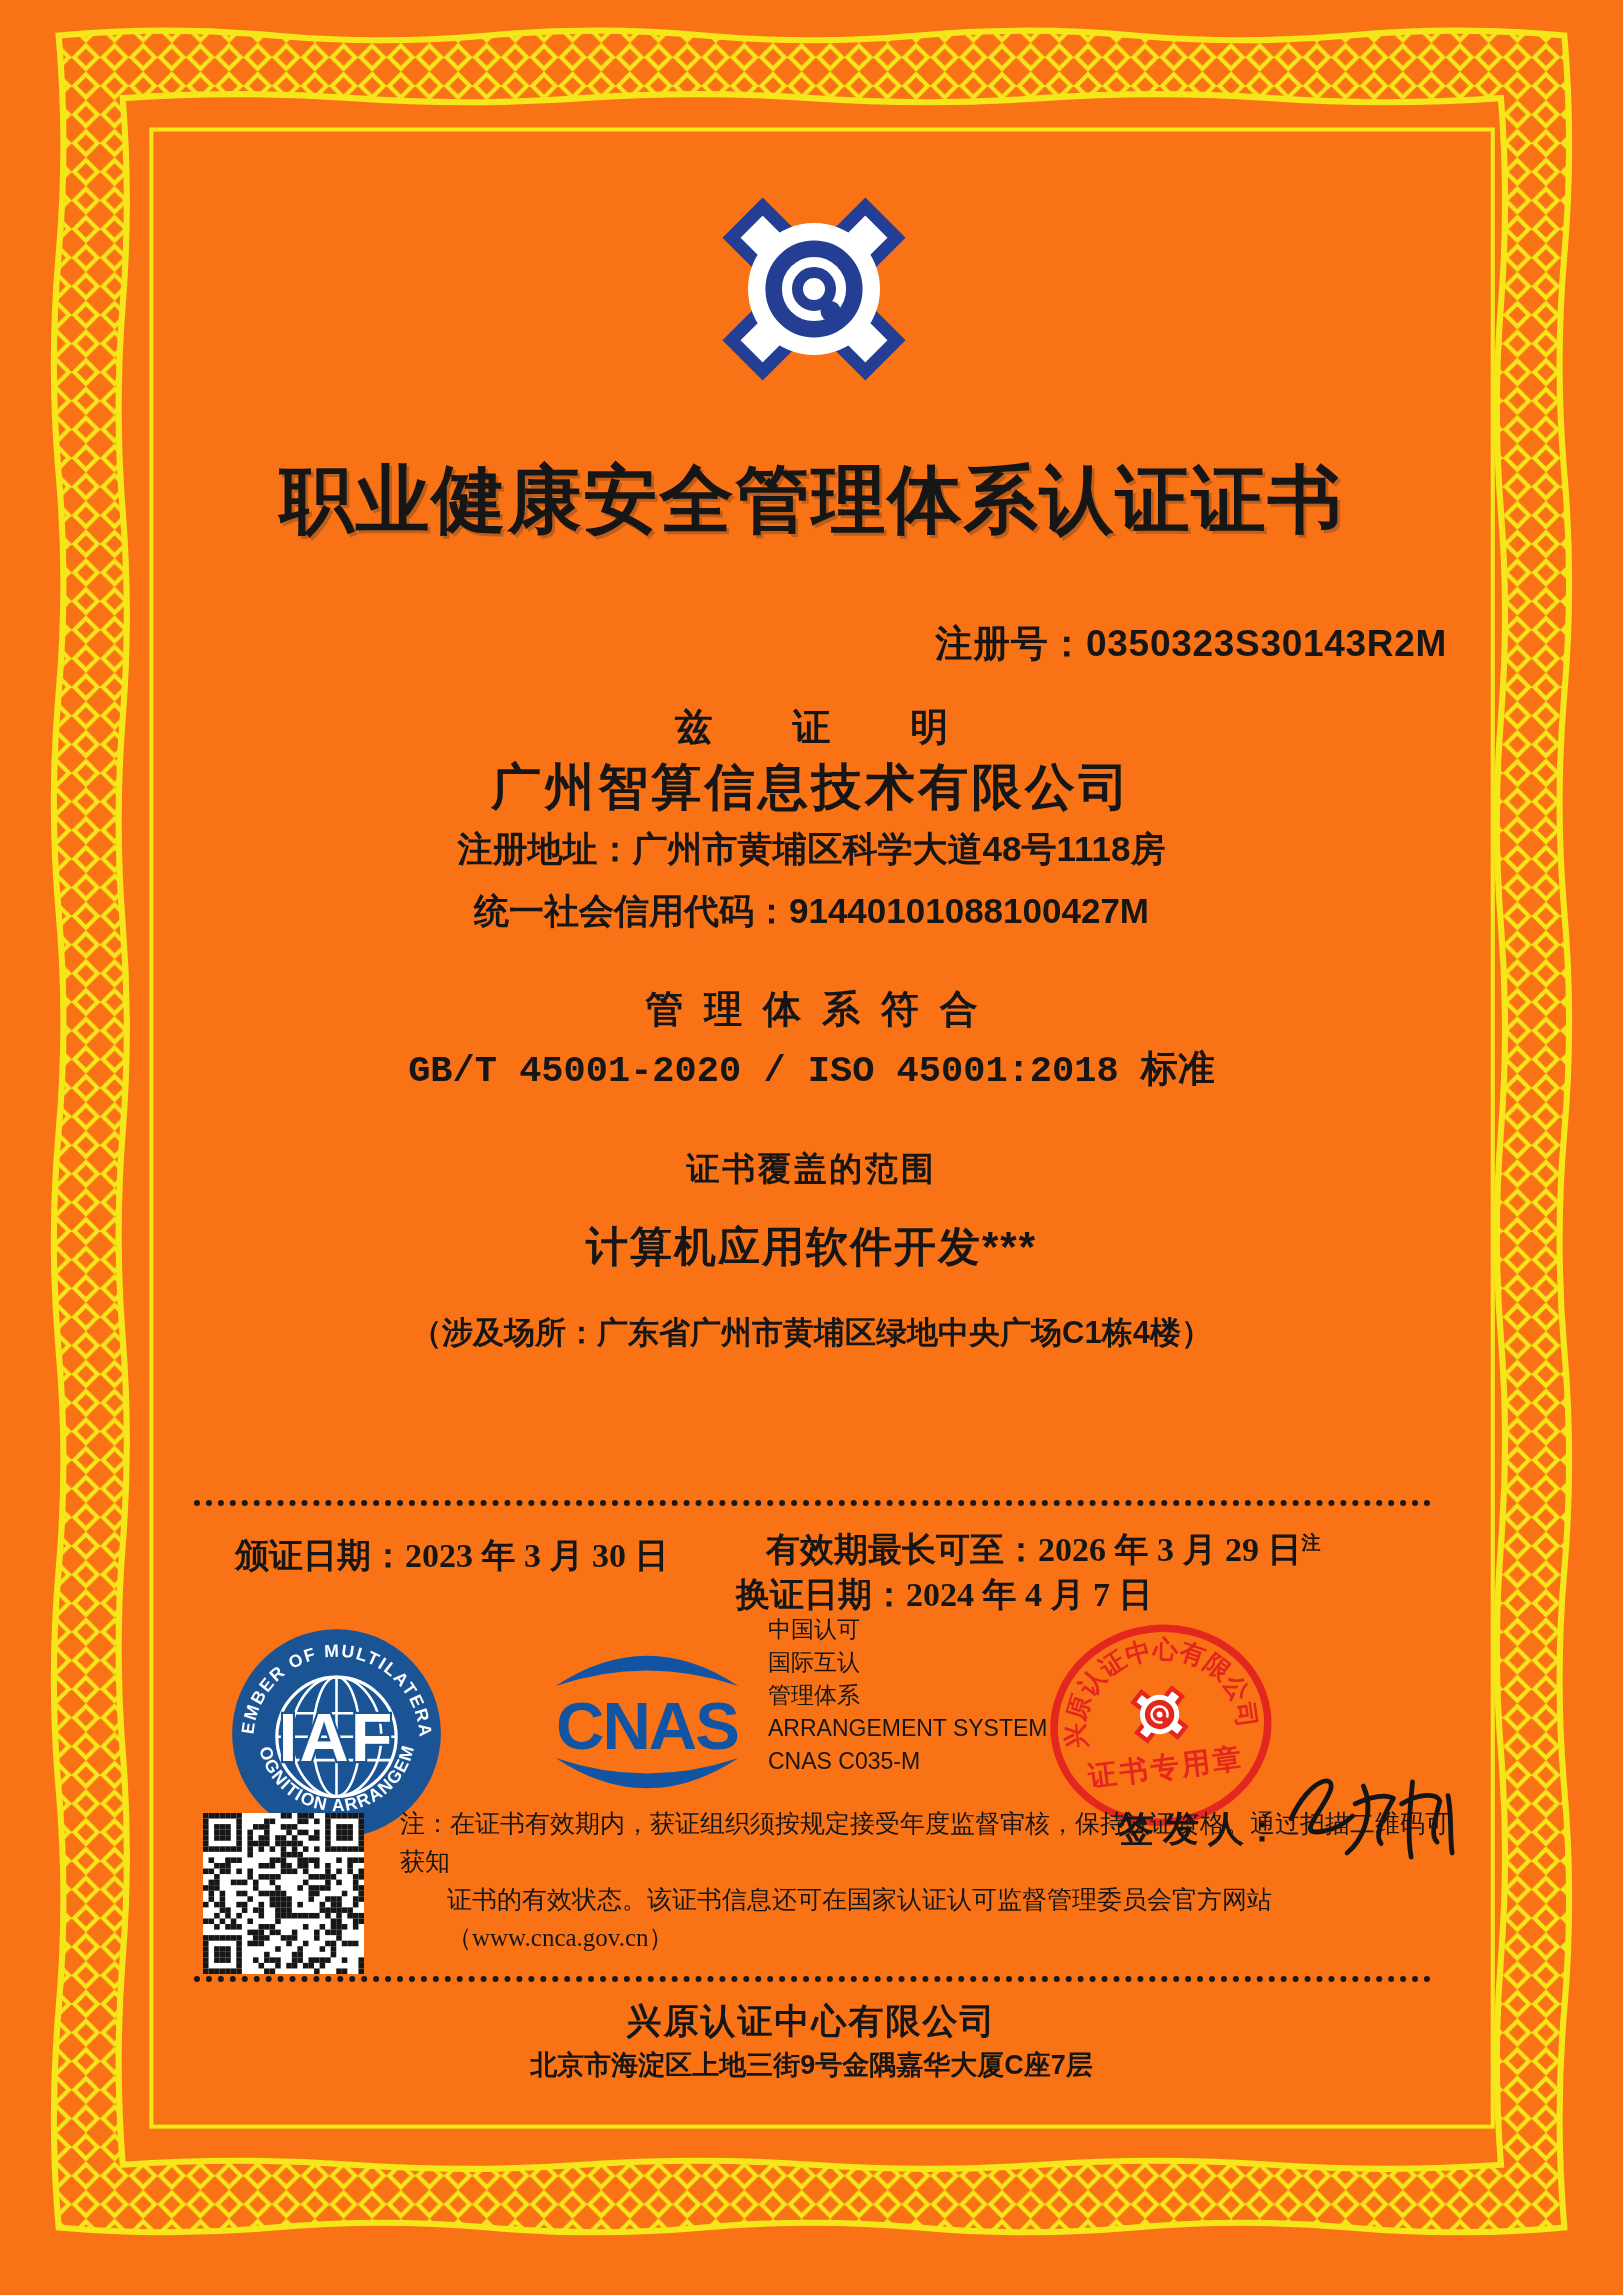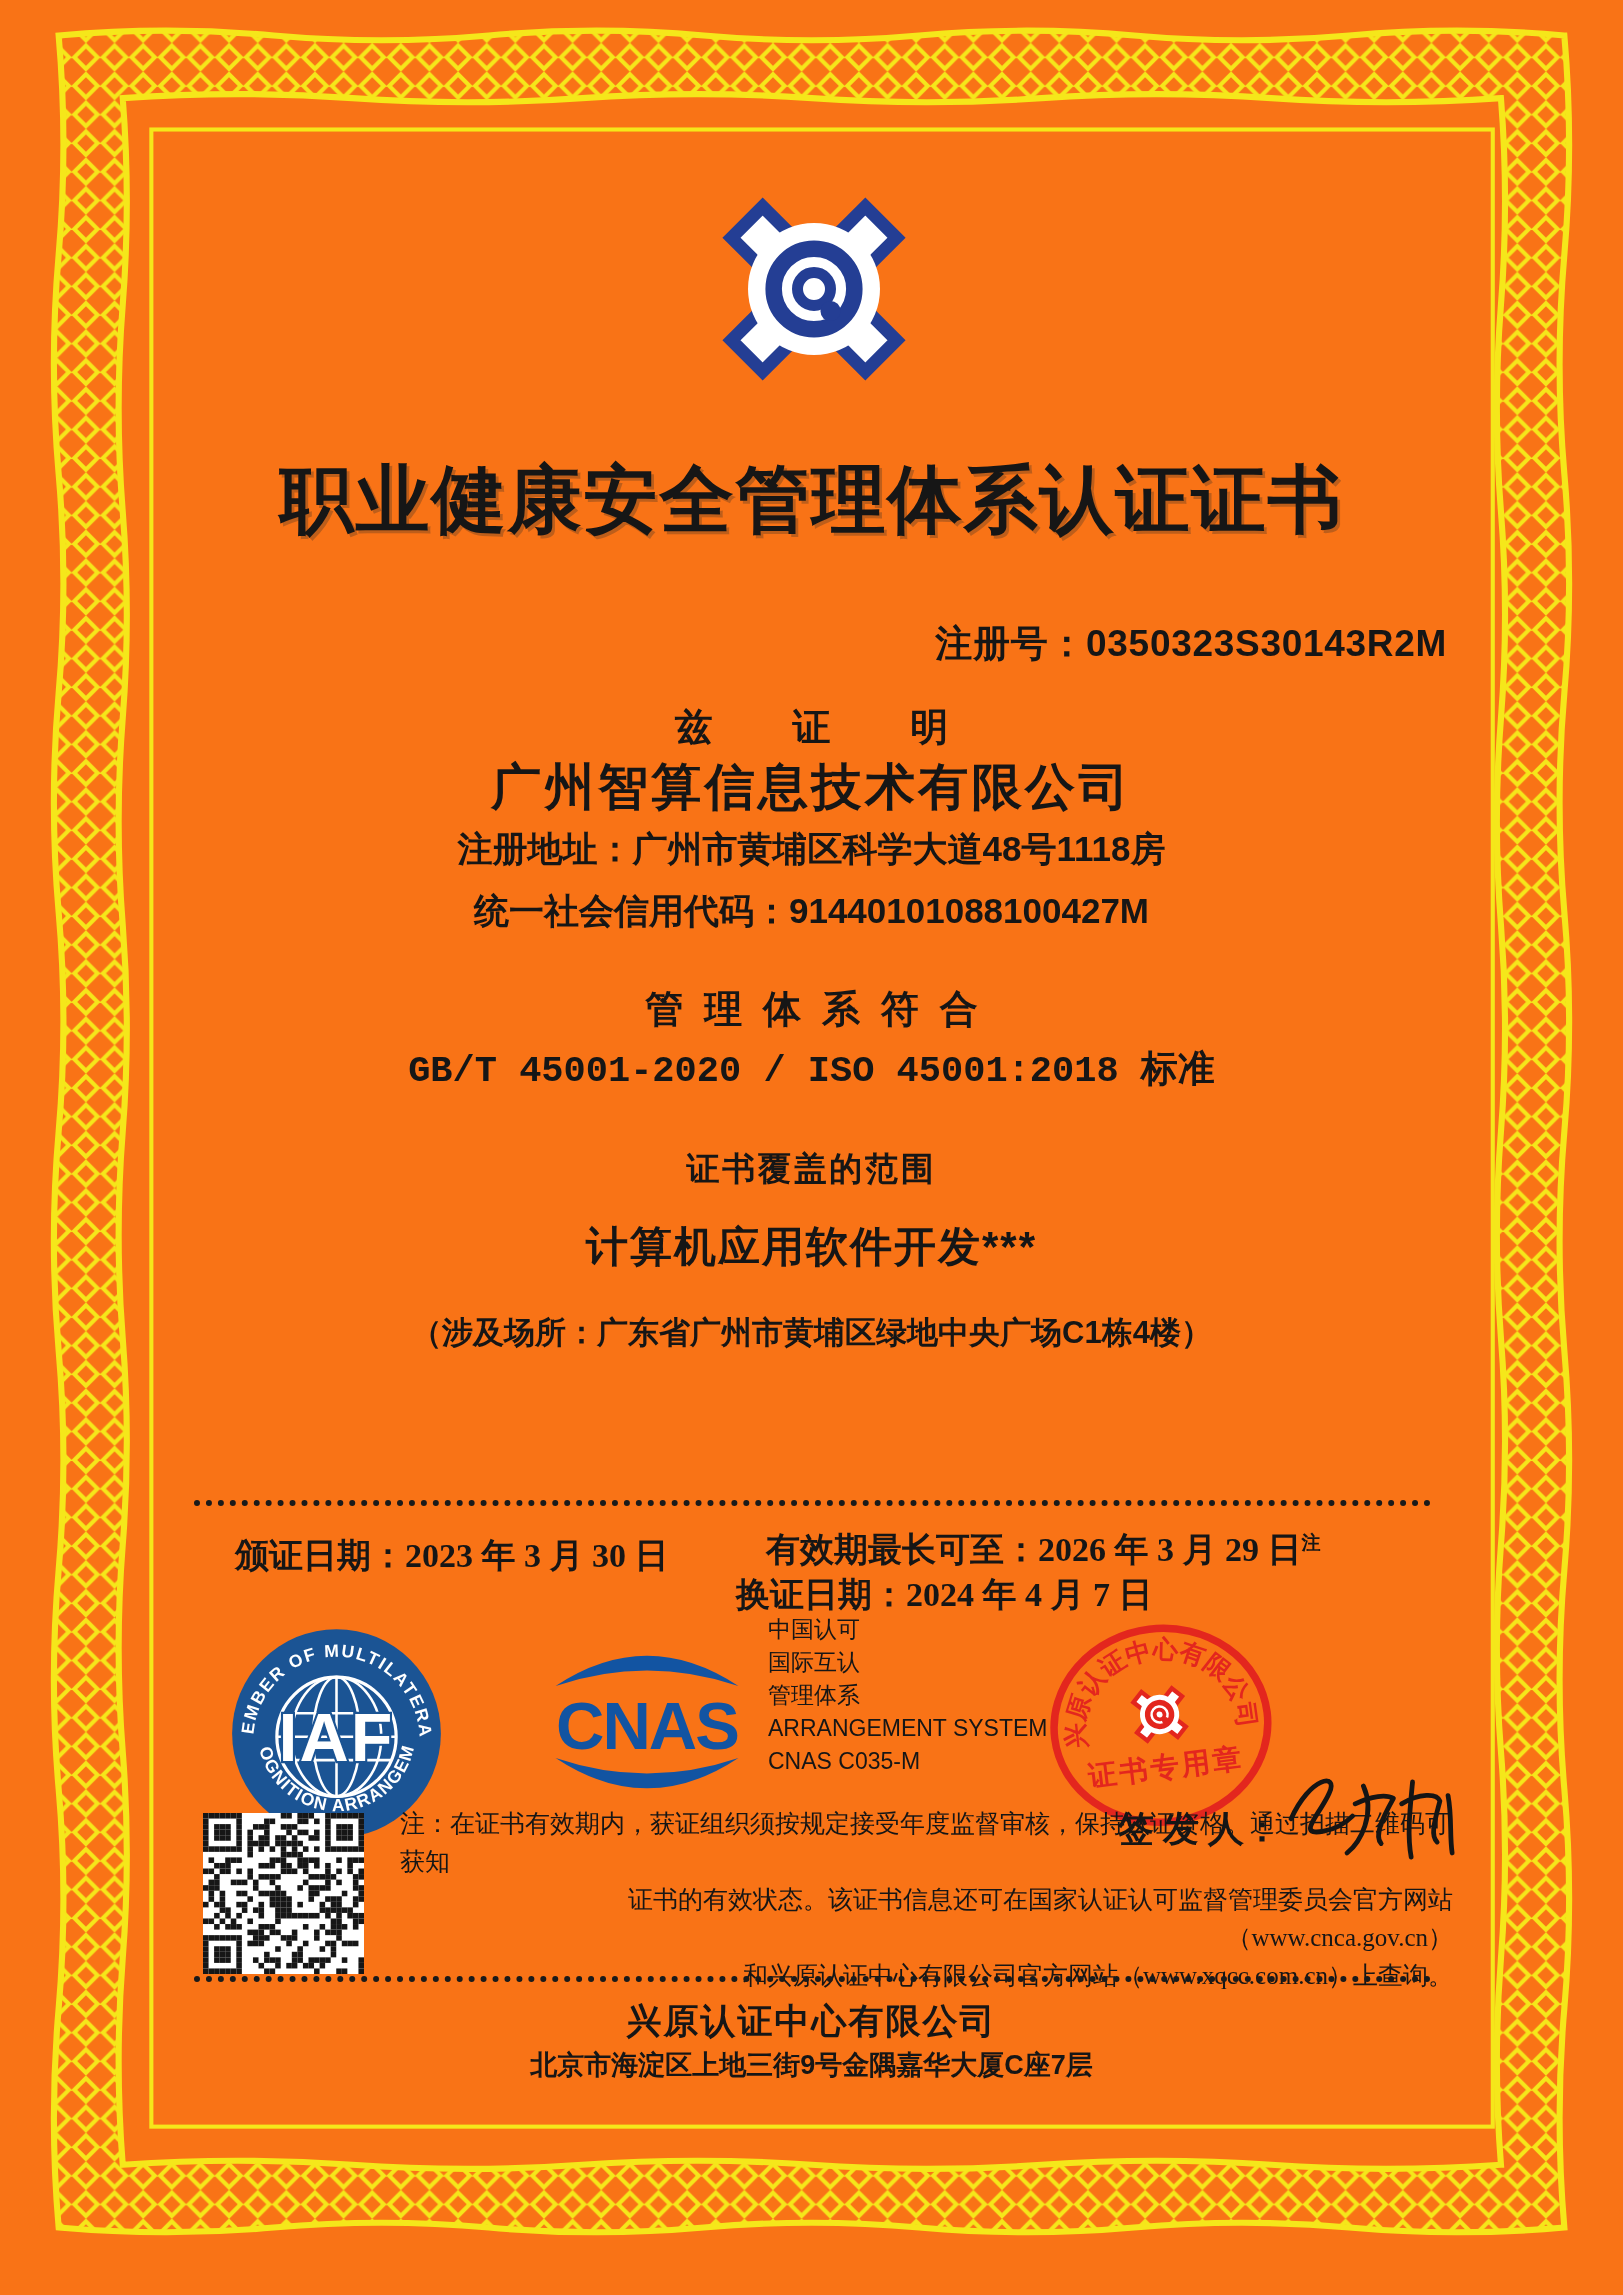--- a/index.html
+++ b/index.html
@@ -25,21 +25,21 @@
   .d1{top:1500px;} .d2{top:1976px;}
   .datetext{font-size:34px;font-weight:600;font-family:"Liberation Serif",serif;white-space:nowrap;}
   .issue{left:235px;top:1533px;}
   .valid{left:766px;top:1527px;}
   .valid sup{font-size:19px;font-weight:700;}
   .renew{left:736px;top:1572px;}
   .accred{left:768px;top:1613px;font-size:23px;line-height:33px;font-weight:500;}
   .signer{left:1118px;top:1805px;font-size:36px;font-weight:700;font-family:"Liberation Serif",serif;white-space:nowrap;}
   .note{left:400px;top:1805px;width:1053px;font-size:25px;line-height:38px;
         font-family:"Liberation Serif",serif;font-weight:500;}
-  .note .cont{margin-left:21px;text-align:right;}
+  .note .cont{margin-left:47px;}
   .fcompany{top:1998px;font-size:35px;font-weight:800;letter-spacing:2px;}
   .faddr{top:2047px;font-size:27px;font-weight:600;}
   .furl{top:2079px;font-size:29px;font-weight:700;letter-spacing:0.7px;}
 </style>
 </head>
 <body>
 
 <div class="page">
 
   <svg class="abs" style="left:0;top:0" width="1623" height="2295" viewBox="0 0 2381 3367">
@@ -540,21 +540,20 @@
         <rect x="160" y="224" width="8" height="8"></rect>
         <rect x="192" y="224" width="8" height="8"></rect>
         <rect x="200" y="224" width="8" height="8"></rect>
         <rect x="224" y="224" width="8" height="8"></rect>
       </g>
   </svg>
 
   <div class="abs note">
     <div>注：在证书有效期内，获证组织须按规定接受年度监督审核，保持认证资格。通过扫描二维码可获知</div>
     <div class="cont">证书的有效状态。该证书信息还可在国家认证认可监督管理委员会官方网站（www.cnca.gov.cn）</div>
-    <div class="cont">和兴原认证中心有限公司官方网站（www.xqcc.com.cn）上查询。</div>
   </div>
 
   <div class="abs dotline d2"></div>
 
   <div class="abs ctr fcompany">兴原认证中心有限公司</div>
   <div class="abs ctr faddr">北京市海淀区上地三街9号金隅嘉华大厦C座7层</div>
 
 </div>
 
 

